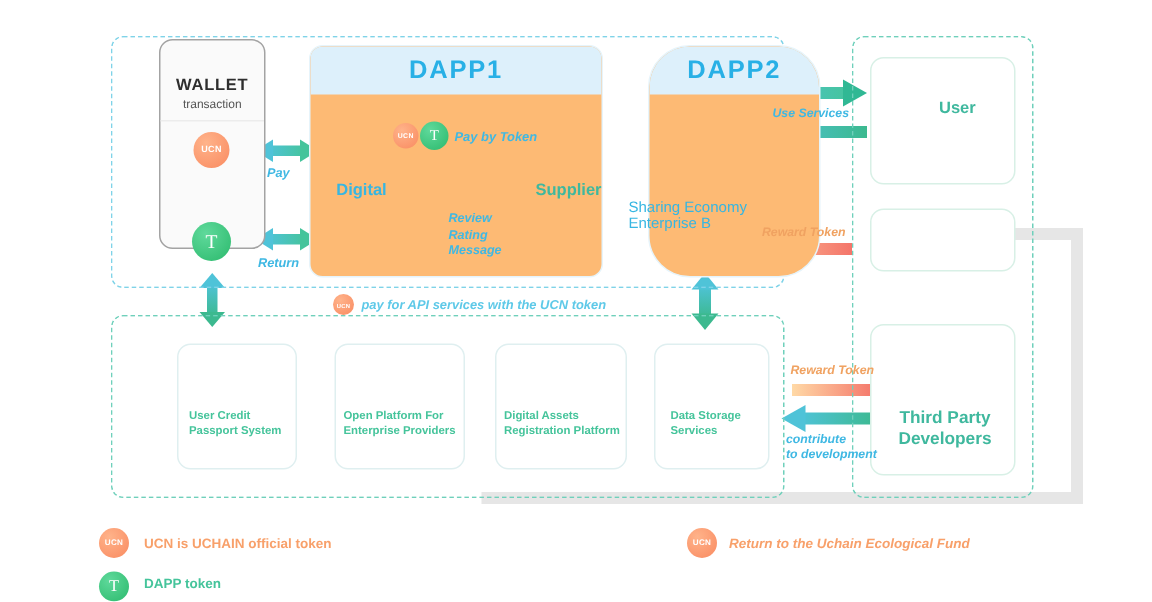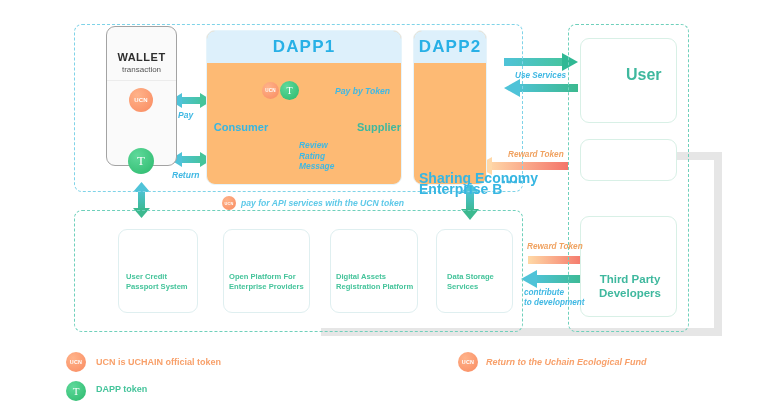--- a/index.html
+++ b/index.html
@@ -336,43 +336,43 @@
   <div class="token t" style="left:128px; top:148px; width:26px; height:26px; font-size:13px;">
     <span>T</span>
   </div>
 
   <div class="lbl blue ital" style="left:178px; top:110px;">Pay</div>
   <div class="lbl blue ital" style="left:172px; top:170px;">Return</div>
 
   <div class="dapp" style="left:206px; top:30px; width:196px; height:155px;">
     <div class="dapp-head">DAPP1</div>
   </div>
-  <div class="cap-blue" style="position:absolute; left:211px; top:121px; width:60px; text-align:center; font-size:11px;">Consumer</div>
+  <div class="cap-blue" style="position:absolute; left:211px; top:121px; width:60px; text-align:center; font-size:11px;">Digital</div>
   <div class="cap-green" style="position:absolute; left:352px; top:121px; width:54px; text-align:center; font-size:11px;">Supplier</div>
 
   <div class="token ucn" style="left:262px; top:82px; width:17px; height:17px; font-size:4.6px;">
     <span>UCN</span>
   </div>
   <div class="token t" style="left:280px; top:81px; width:19px; height:19px; font-size:10px;">
     <span>T</span>
   </div>
-  <div class="lbl blue ital" style="left:303px; top:86px; font-size:8.6px;margin-left:32px;">Pay by Token</div>
+  <div class="lbl blue ital" style="left:303px; top:86px; font-size:8.6px;">Pay by Token</div>
 
   <div style="position:absolute; left:299px; top:140px; font-size:8.4px; line-height:10.5px;
               font-style:italic; font-weight:bold; color:#3fb8e3;">
     <div>Review</div>
     <div>Rating</div>
     <div>Message</div>
   </div>
 
-  <div class="dapp" style="left:413px; top:30px; width:74px; height:155px;">
+  <div class="dapp" style="left:432px; top:30px; width:115px; height:155px;border-radius:28px;">
     <div class="dapp-head">DAPP2</div>
   </div>
-  <div style="position:absolute; left:419px; top:134px; font-size:14px; line-height:10.6px;
-              font-weight:bold; color:#36b6e2;margin-top:39px;">
+  <div style="position:absolute; left:419px; top:134px; font-size:10px; line-height:10.6px;
+              font-weight:normal; color:#36b6e2;">
     <div>Sharing Economy</div>
     <div>Enterprise B</div>
   </div>
 
   <div class="token ucn" style="left:222px; top:196px; width:14px; height:14px; font-size:3.9px;">
     <span>UCN</span>
   </div>
   <div style="position:absolute; left:241px; top:198px; font-size:8.6px; font-style:italic;
               font-weight:bold; color:#5ec9e8;">pay for API services with the UCN token</div>
 
@@ -398,21 +398,21 @@
   </div>
 
   <div class="card" style="left:436px; top:229px; width:77px; height:84px;"></div>
   <div style="position:absolute; left:447px; top:272px; width:70px; font-size:7.6px; line-height:9.6px;
               font-weight:bold; color:#45c49b;">
     <div>Data Storage</div>
     <div>Services</div>
   </div>
 
   <div class="card" style="left:580px; top:38px; width:97px; height:85px; border-color:#d8f0e6;"></div>
-  <div class="cap-green" style="position:absolute; left:626px; top:66px; font-size:16px; color:#3fb89e;">User</div>
+  <div class="cap-green" style="position:absolute; left:626px; top:66px; font-size:11px; color:#3fb89e;">User</div>
 
   <div class="card" style="left:580px; top:139px; width:97px; height:42px; border-color:#d8f0e6;"></div>
 
   <div class="card" style="left:580px; top:216px; width:97px; height:101px; border-color:#d8f0e6;"></div>
   <div style="position:absolute; left:588px; top:272px; width:84px; text-align:center;
               font-size:11.5px; line-height:14px; font-weight:bold; color:#3fb89e;">
     <div>Third Party</div>
     <div>Developers</div>
   </div>
 

